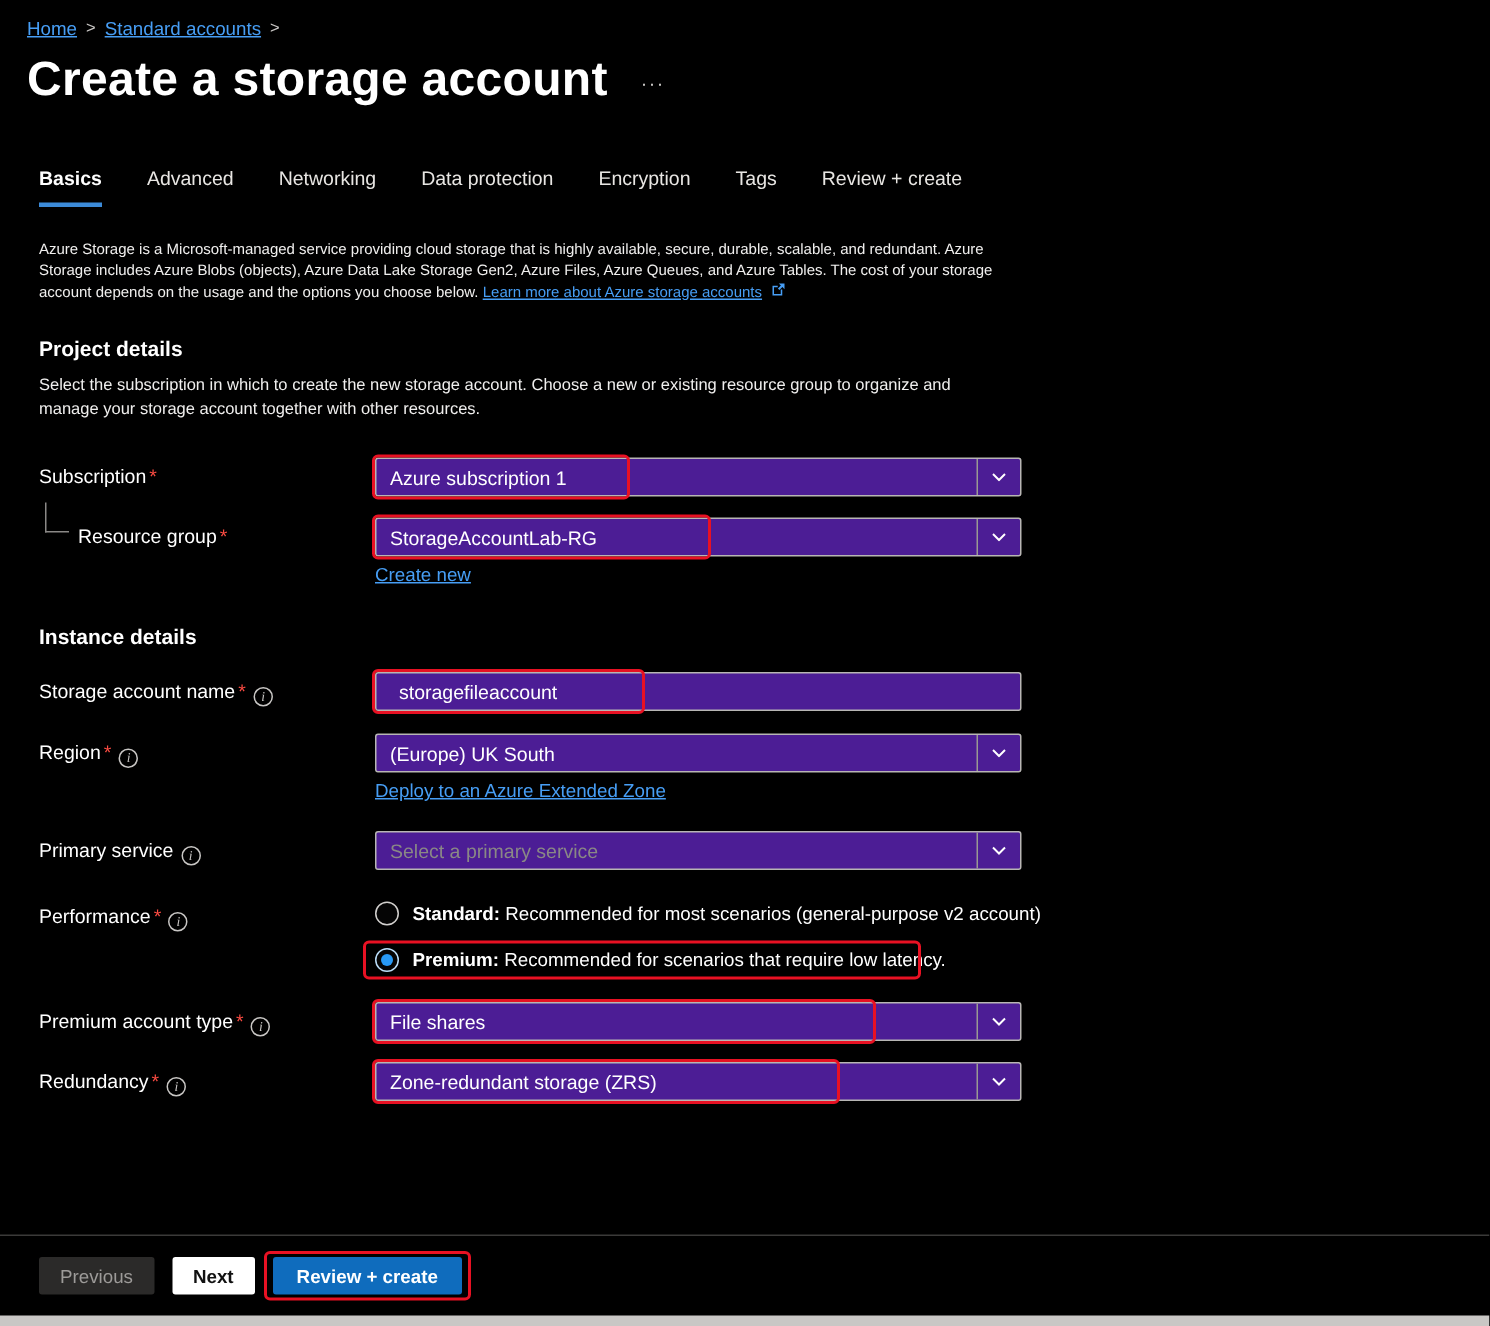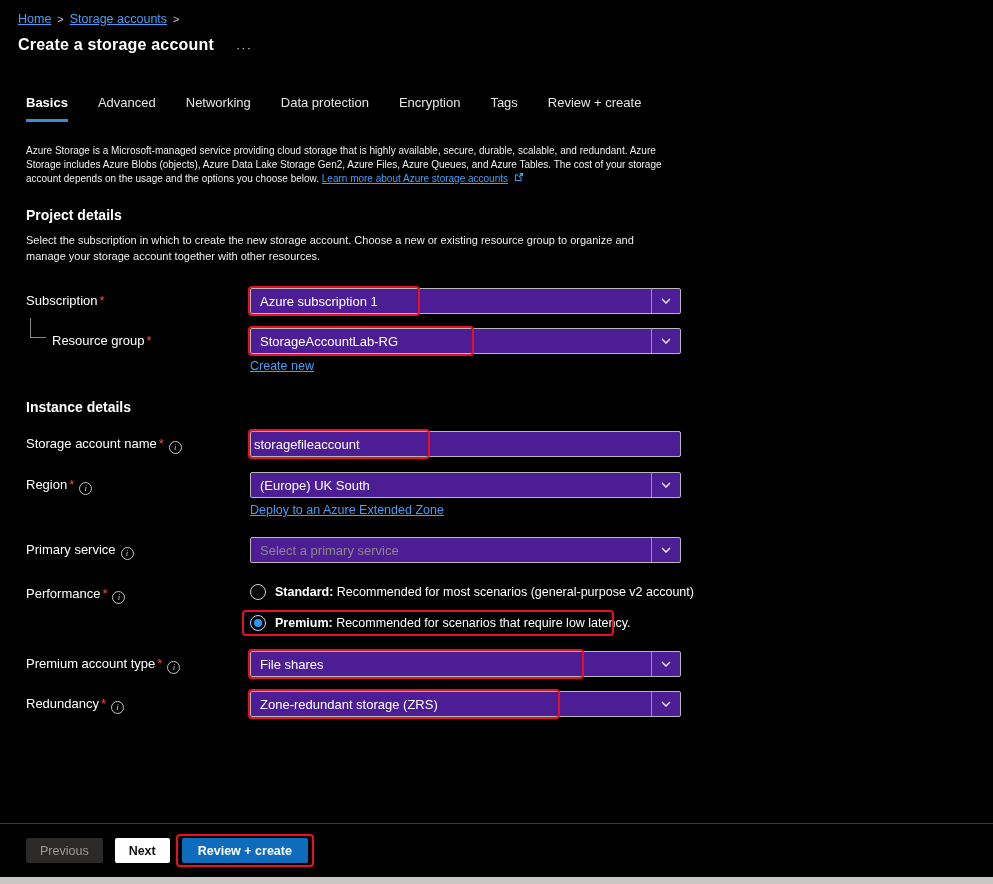--- a/index.html
+++ b/index.html
@@ -16,21 +16,21 @@
   .link { color: #479ef5; text-decoration: underline; }
 
   .content { padding: 8px 18px 0 18px; }
 
   
   .breadcrumb { font-size: 12.5px; display: flex; align-items: center; gap: 6px; padding-top: 4px; }
   .breadcrumb .sep { color: #c8c6c4; font-size: 11px; }
 
   
   .title-row { display: flex; align-items: center; gap: 22px; margin-top: 8px; }
-  .page-title { font-size: 16px; font-weight: bold; color: #ffffff; letter-spacing: 0.2px; text-align: right; }
+  .page-title { font-size: 32px; font-weight: bold; color: #ffffff; letter-spacing: 0.2px; text-align: right; }
   .more-dots { color: #d2d0ce; font-size: 13px; letter-spacing: 1px; cursor: pointer; padding-top: 6px; }
 
   
   .tabs { display: flex; gap: 30px; margin: 40px 0 0 8px; }
   .tab { font-size: 13px; color: #e8e6e3; padding-bottom: 9px; cursor: pointer; }
   .tab.active { color: #ffffff; font-weight: bold; border-bottom: 3px solid #3c8bd9; }
 
   
   .intro { margin: 22px 0 16px 8px; width: 655px; font-size: 10px; line-height: 1.38; color: #f0efee; }
   .ext-icon { display: inline-block; margin-left: 3px; }
@@ -59,21 +59,21 @@
     display: flex; align-items: center;
   }
   .dd-value { padding-left: 9px; font-size: 13px; color: #ffffff; flex: 1; white-space: nowrap; overflow: hidden; }
   .dd-value.placeholder { color: #8a8886; }
   .dd-chevron {
     width: 29px; align-self: stretch; display: flex; align-items: center; justify-content: center;
     border-left: 1px solid #9a9894;
   }
   .text-input {
     width: 100%; height: 100%; background: transparent; border: none; outline: none;
-    color: #ffffff; font-size: 13px; padding: 0 3px; font-family: "Liberation Sans", sans-serif;
+    color: #ffffff; font-size: 13px; padding: 0 15px; font-family: "Liberation Sans", sans-serif;
   }
 
   
   .hl {
     position: absolute; top: -3px; bottom: -3px; left: -3px;
     border: 2px solid #e81123; border-radius: 4px; pointer-events: none; z-index: 3;
   }
   .hl-subscription { width: 172px; }
   .hl-resource-group { width: 226px; }
   .hl-storage-name { width: 182px; }
@@ -131,21 +131,21 @@
   .mt-red { margin-top: 14px; }
 </style>
 </head>
 <body>
 
 <div class="content">
 
   <div class="breadcrumb">
     <a class="link">Home</a>
     <span class="sep">&gt;</span>
-    <a class="link">Storage accounts</a>
+    <a class="link">Standard accounts</a>
     <span class="sep">&gt;</span>
   </div>
 
   <div class="title-row">
     <h1 class="page-title">Create a storage account</h1>
     <span class="more-dots">···</span>
   </div>
 
   <div class="tabs">
     <div class="tab active">Basics</div>

